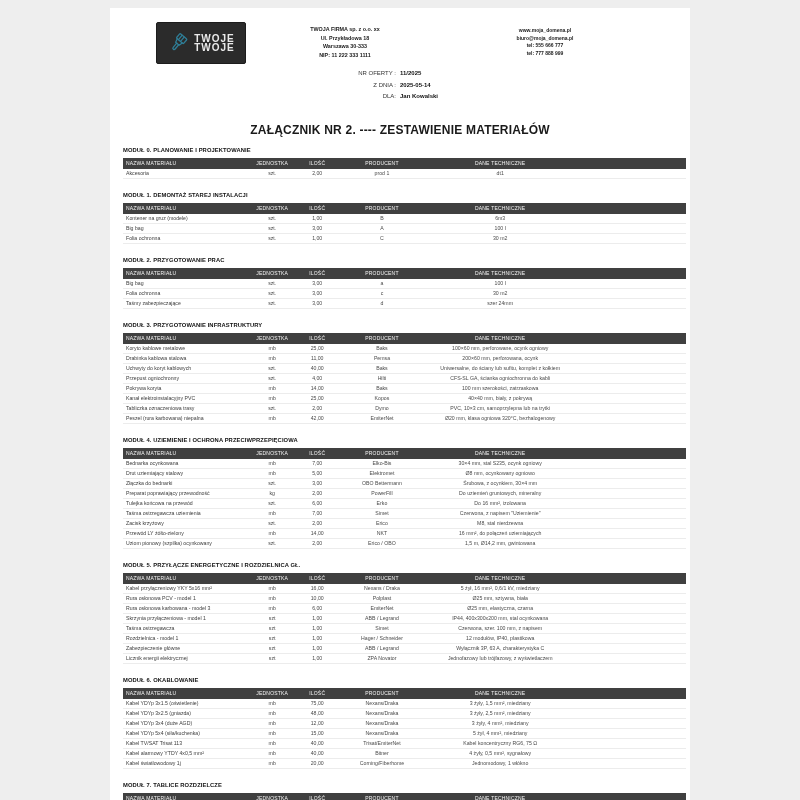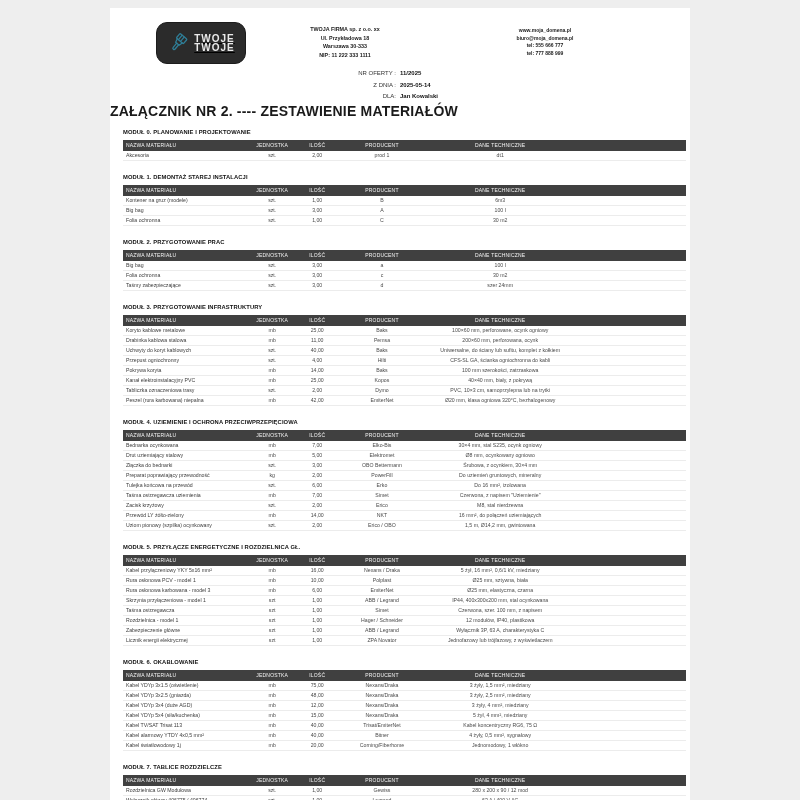--- a/index.html
+++ b/index.html
@@ -9,36 +9,36 @@
     -webkit-font-smoothing:antialiased;
   }
   .page{
     position:absolute;left:110px;top:8px;width:580px;height:900px;
     background:#ffffff;
   }
   
   .head{position:relative;height:58px;}
   .logo{
     position:absolute;left:46px;top:14px;width:90px;height:42px;
-    background:#2b2b2b;border:1px solid #1c1c1c;border-radius:11px;
-    display:flex;align-items:center;justify-content:center;gap:5px;box-sizing:border-box;text-decoration:underline;
+    background:#2b2b2b;border:1px solid #1c1c1c;border-radius:2px;
+    display:flex;align-items:center;justify-content:center;gap:5px;box-sizing:border-box;
   }
   .logo svg{width:22px;height:22px;flex:0 0 auto;}
   .logo-text{color:#e9e9e9;font-weight:bold;font-size:10px;line-height:9px;letter-spacing:1px;}
   .company{position:absolute;left:145px;top:17px;width:180px;text-align:center;
     font-size:5.4px;line-height:8.5px;font-weight:bold;color:#222;}
   .contact{position:absolute;left:345px;top:19px;width:180px;text-align:center;
     font-size:5px;line-height:7.5px;font-weight:bold;color:#222;}
   
   .meta{margin-top:2px;}
   .meta-row{display:flex;line-height:11.5px;font-size:6px;color:#333;}
   .meta-label{width:50%;text-align:right;padding-right:4px;box-sizing:border-box;}
   .meta-value{font-weight:bold;color:#111;}
   
-  .doc-title{margin-top:0;font-size:14px;font-weight:bold;color:#1a1a1a;letter-spacing:.2px;}
+  .doc-title{margin-top:20px;text-align:center;font-size:12px;font-weight:bold;color:#1a1a1a;letter-spacing:.2px;}
   
   #modules{margin-top:10px;padding:0 4px 0 13px;}
   .module{margin-bottom:13px;}
   .module-title{font-size:5.8px;font-weight:bold;color:#111;line-height:7px;margin-bottom:4px;letter-spacing:.1px;}
   table.mat-table{width:563px;border-collapse:collapse;table-layout:fixed;}
   .mat-table thead th{
     background:#404040;color:#f4f4f4;font-size:5px;font-weight:normal;
     height:11px;padding:0;text-align:center;letter-spacing:.2px;overflow:hidden;white-space:nowrap;
   }
   .mat-table thead th.c0{text-align:left;padding-left:3px;}

